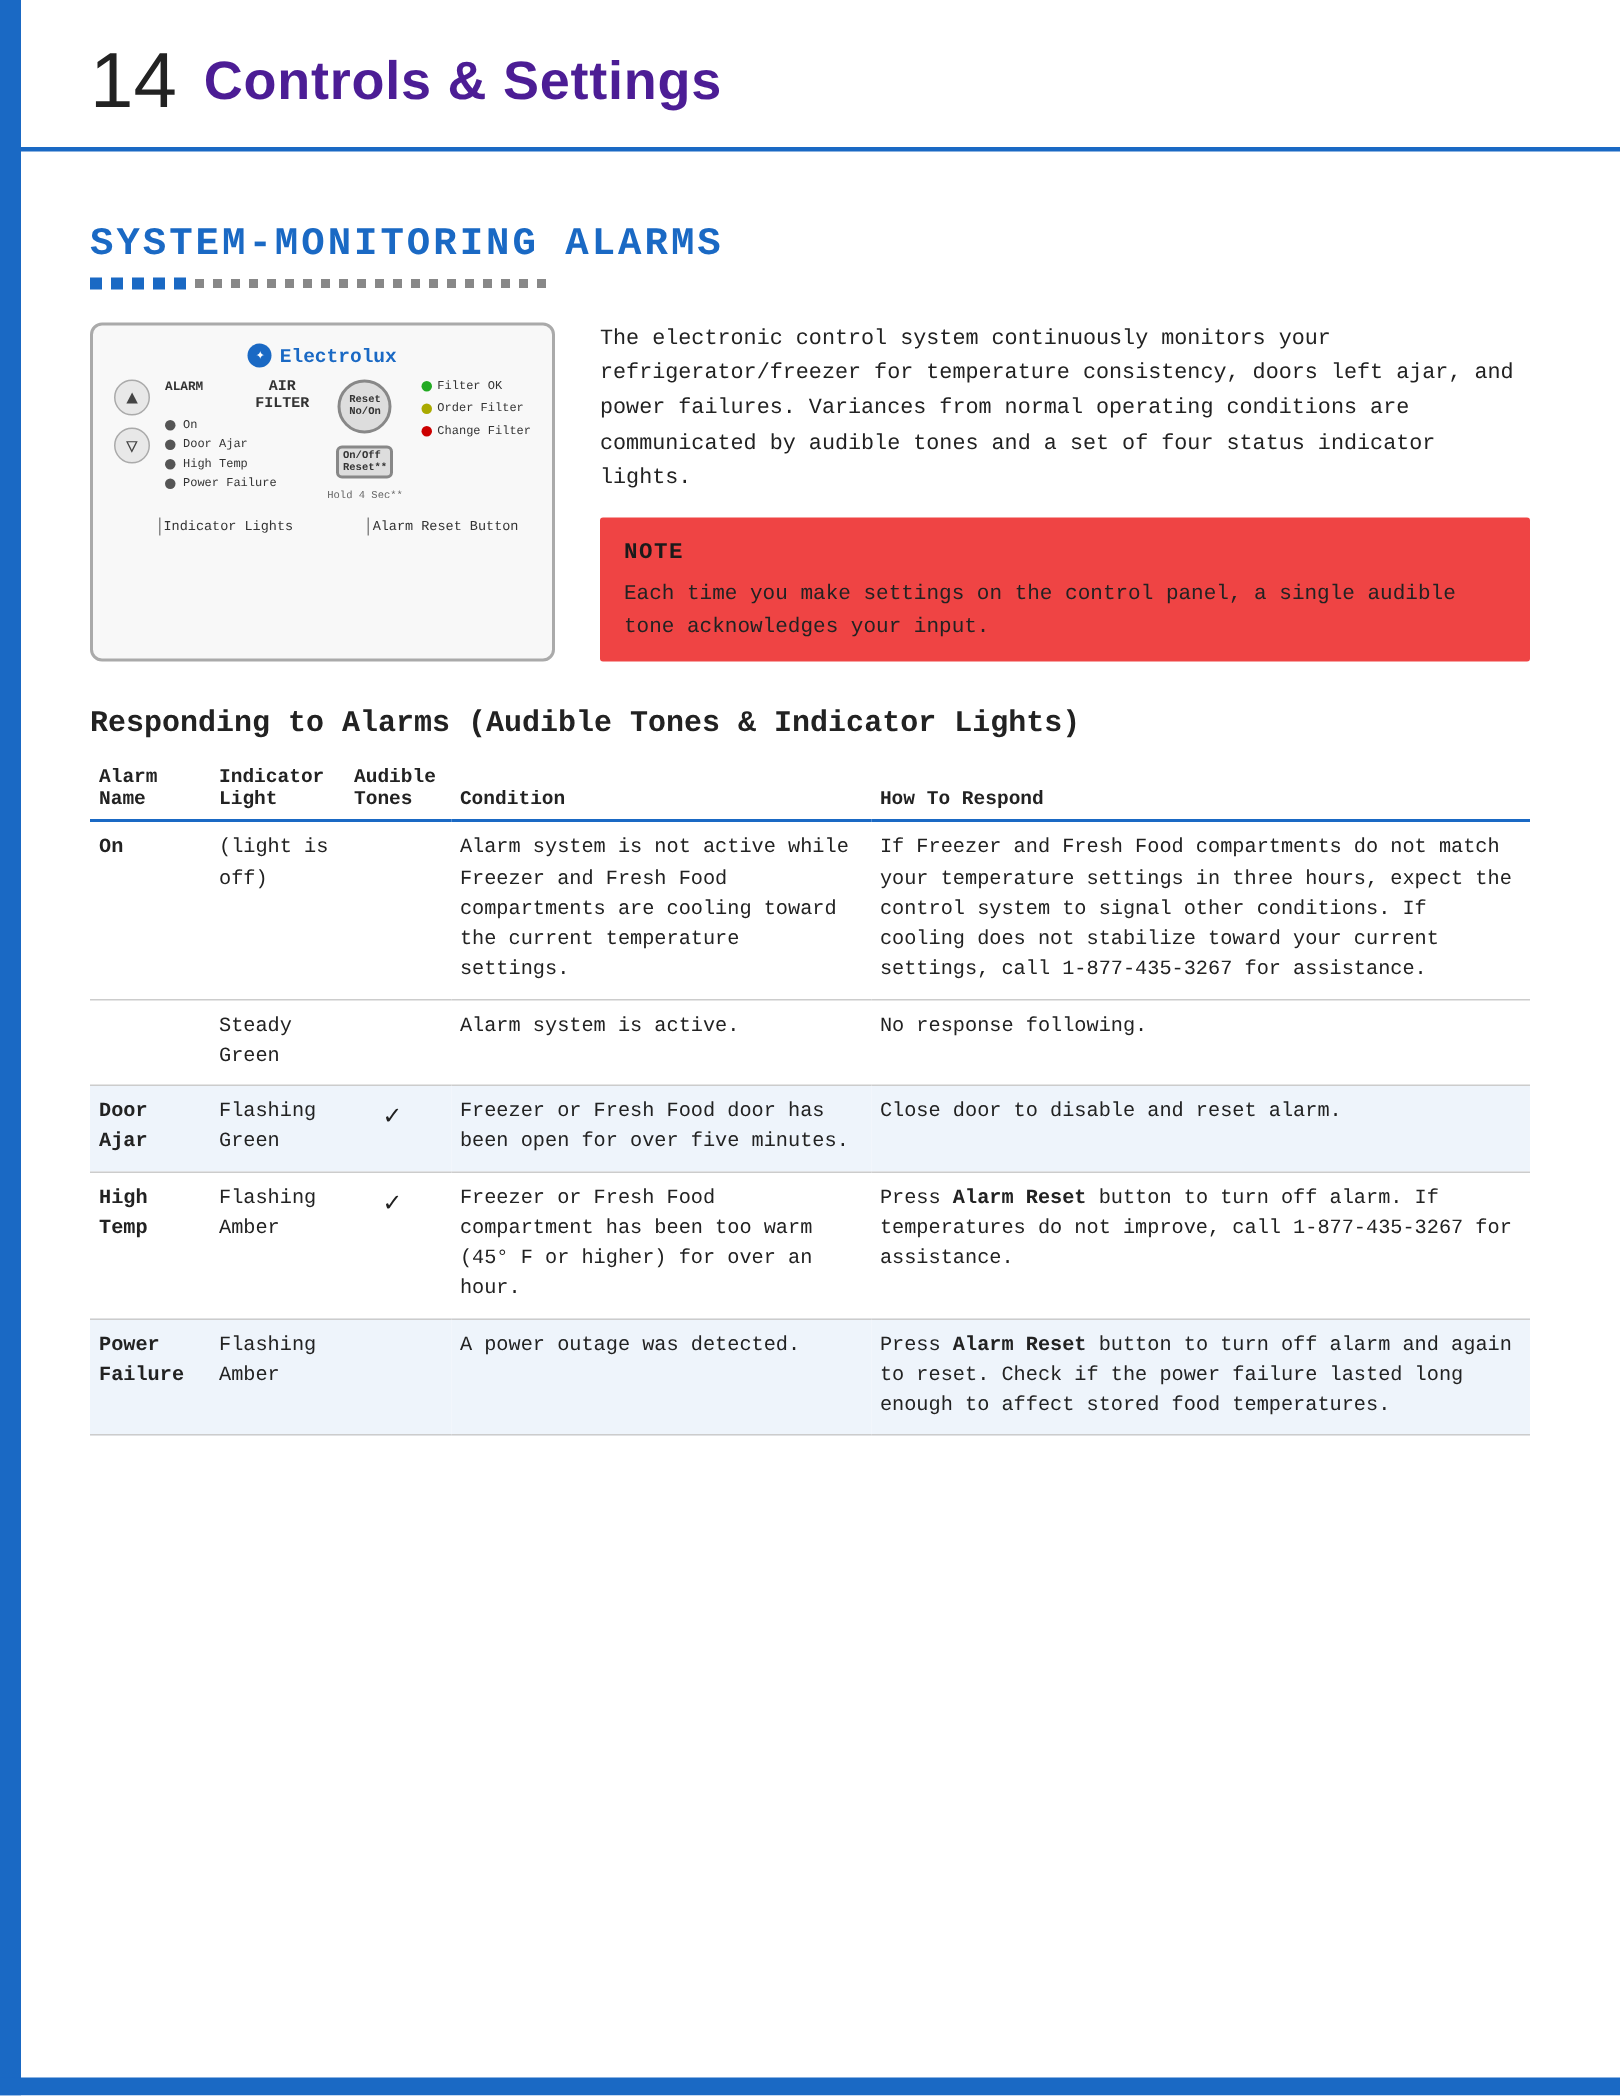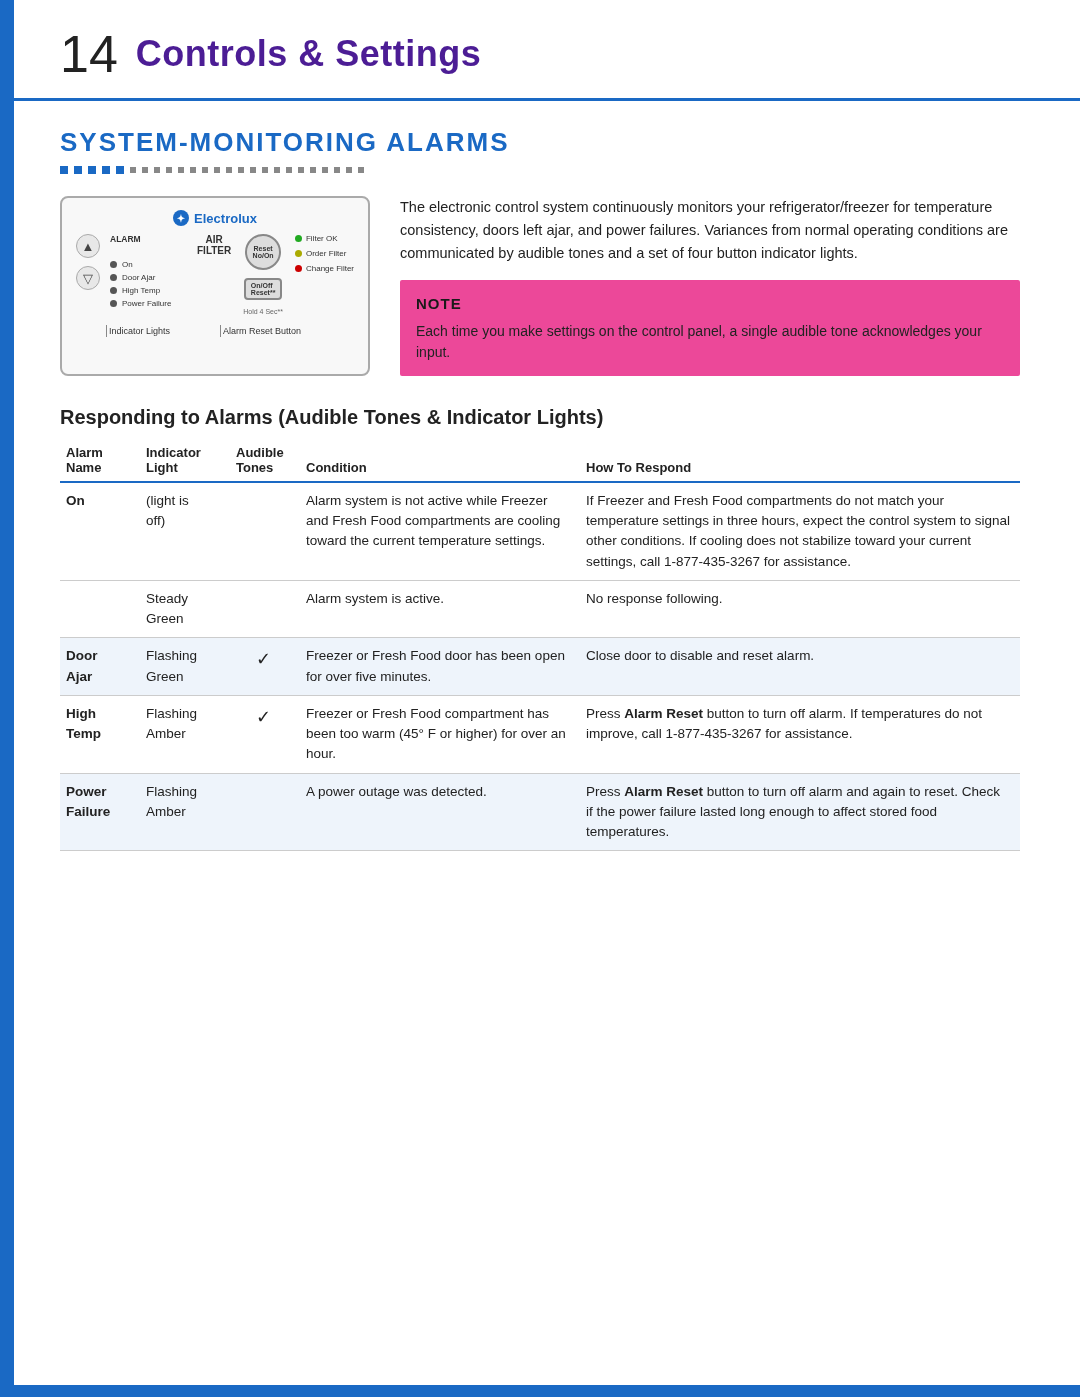--- a/index.html
+++ b/index.html
@@ -30,21 +30,22 @@
     }
     .chapter-title {
       font-size: 36px;
       font-weight: 700;
       color: #4c1d95;
       letter-spacing: 0.5px;
     }
 
     
     .content {
-      padding: 26px 60px 30px 60px;
+      padding: 46px 60px 30px 60px;
+      font-family: Liberation Mono, monospace;
     }
 
     
     .section-heading {
       color: #1a69c4;
       font-size: 26px;
       font-weight: 700;
       letter-spacing: 2px;
       text-transform: uppercase;
       margin-bottom: 8px;
@@ -244,21 +245,21 @@
     
     .intro-text {
       flex: 1;
       font-size: 14.5px;
       line-height: 1.6;
       color: #222;
     }
 
     
     .note-box {
-      background: #ec4899;
+      background: #ef4444;
       padding: 12px 16px;
       margin-top: 14px;
       border-radius: 2px;
     }
     .note-title {
       font-size: 15px;
       font-weight: 900;
       color: #1a1a1a;
       letter-spacing: 1px;
       margin-bottom: 5px;
@@ -456,21 +457,21 @@
           <span>Indicator Lights</span>
         </div>
         <div style="margin-left:30px;">
           <div class="label-line"></div>
           <span>Alarm Reset Button</span>
         </div>
       </div>
     </div>
 
     <div class="intro-text">
-      <p>The electronic control system continuously monitors your refrigerator/freezer for temperature consistency, doors left ajar, and power failures. Variances from normal operating conditions are communicated by audible tones and a set of four button indicator lights.</p>
+      <p>The electronic control system continuously monitors your refrigerator/freezer for temperature consistency, doors left ajar, and power failures. Variances from normal operating conditions are communicated by audible tones and a set of four status indicator lights.</p>
 
       <div class="note-box">
         <div class="note-title">NOTE</div>
         <div class="note-content">Each time you make settings on the control panel, a single audible tone acknowledges your input.</div>
       </div>
     </div>
   </div>
 
   <div class="sub-heading">Responding to Alarms (Audible Tones &amp; Indicator Lights)</div>
 

